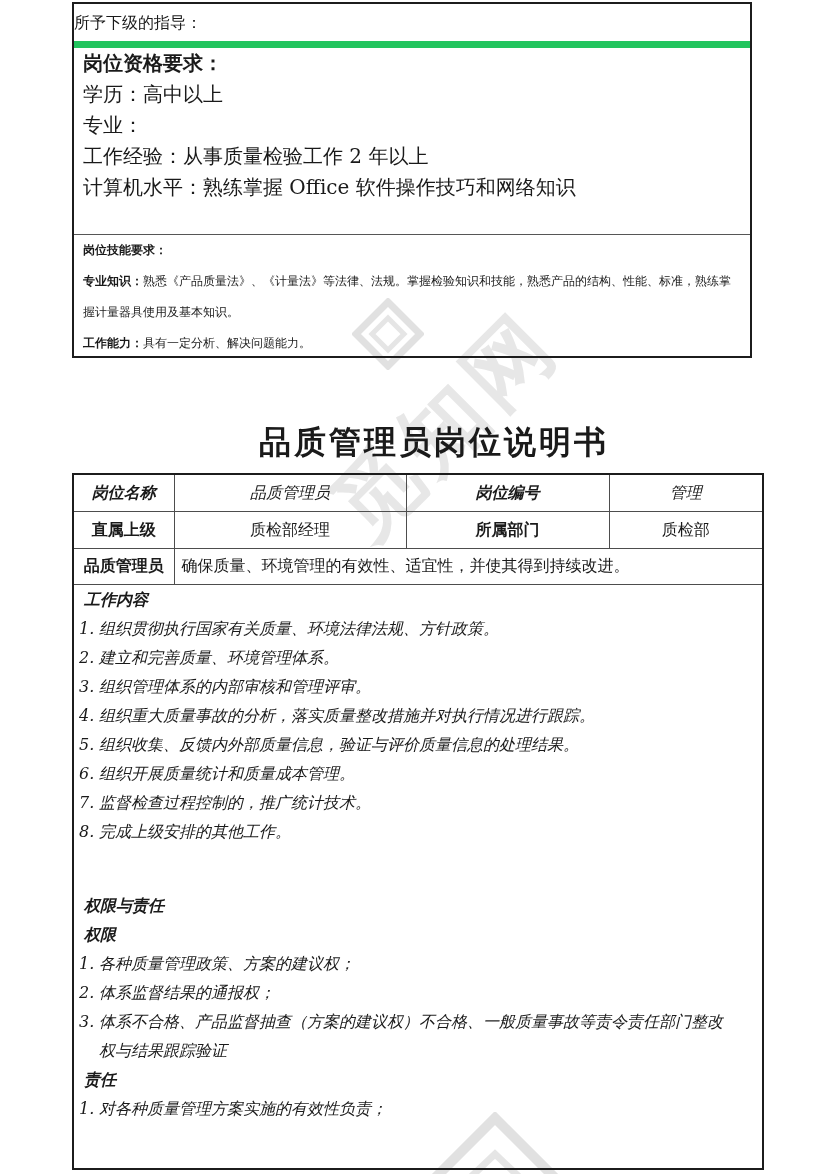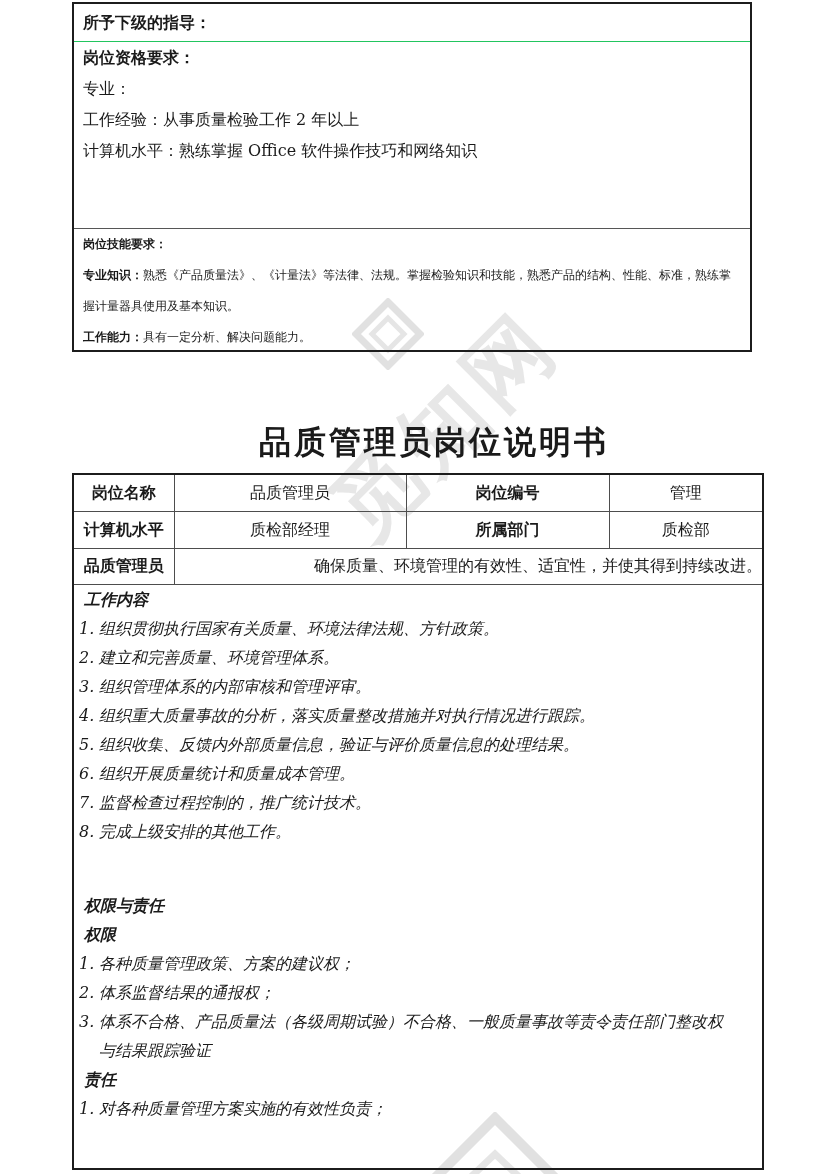--- a/index.html
+++ b/index.html
@@ -9,37 +9,37 @@
   }
   
   .wm{position:absolute;z-index:0;pointer-events:none;}
   .wm-text{
     left:293px;top:383px;width:304px;height:84px;text-align:center;
     transform:rotate(-45deg);font-size:84px;line-height:84px;font-weight:700;
     letter-spacing:8px;color:rgba(135,135,135,0.20);white-space:nowrap;
   }
   
   .t1{position:absolute;left:72px;top:2px;width:676px;border:2px solid #1c1c1c;z-index:1;background:transparent;}
-  .t1 .r1{height:37px;line-height:37px;border-bottom:1px solid #22c55e;padding-left:9px;font-weight:700;font-size:16px;}
-  .t1 .r2{height:186px;border-bottom:1px solid #565656;padding-left:9px;font-size:16px;line-height:31px;}
+  .t1 .r1{height:37px;line-height:37px;border-bottom:7px solid #22c55e;font-weight:400;font-size:16px;}
+  .t1 .r2{height:186px;border-bottom:1px solid #565656;padding-left:9px;font-size:20px;line-height:31px;}
   .t1 .r3{height:121px;padding:0 10px 0 9px;font-size:12px;line-height:31px;}
   .t1 b{font-weight:700;}
   
   .doc-title{
     position:absolute;left:0;top:422px;width:830px;text-align:center;z-index:1;
     font-size:32px;line-height:40px;font-weight:700;letter-spacing:3px;margin-left:19px;
   }
   
   .t2wrap{position:absolute;left:72px;top:473px;z-index:1;}
   table.t2{border-collapse:collapse;table-layout:fixed;width:690px;border:2px solid #1c1c1c;}
   table.t2 td{border:1px solid #4d4d4d;font-size:16px;padding:0;overflow:hidden;}
   .t2 .lbl{font-weight:700;text-align:center;}
   .t2 .val{text-align:center;}
-  .t2 .purpose{text-align:right;}
-  .t2 .r-top td{height:36px;}
+  .t2 .purpose{text-align:left;padding-left:7px;}
+  .t2 .r-top td{height:36px;font-style:italic;}
   .t2 .r-mid td{height:36px;}
   .t2 .r-pur td{height:35px;}
   .t2 .r-big td{height:583px;vertical-align:top;font-style:italic;}
   .bc{line-height:29px;padding:0 10px 0 5px;}
   .bc .hd{font-weight:700;}
   .li{display:flex;}
   .li .n{flex:0 0 20px;}
   .li .t{flex:1;}
   .li .t.narrow{max-width:628px;}
   .mt-a{margin-top:45px;}
@@ -57,20 +57,21 @@
   <div class="wm wm-text">觅知网</div>
   <svg class="wm" style="left:415px;top:1112px;" width="160" height="160" viewBox="0 0 160 160">
     <polygon points="80,6 154,80 80,154 6,80" fill="none" stroke="rgba(135,135,135,0.25)" stroke-width="10"></polygon>
     <polygon points="80,42 120,80 80,118 40,80" fill="none" stroke="rgba(135,135,135,0.22)" stroke-width="7"></polygon>
   </svg>
 
   <div class="t1">
     <div class="r1">所予下级的指导：</div>
     <div class="r2">
       <div class="hd" style="font-weight:700">岗位资格要求：</div>
+      <div>学历：高中以上</div>
       <div>专业：</div>
       <div>工作经验：从事质量检验工作 2 年以上</div>
       <div>计算机水平：熟练掌握 Office 软件操作技巧和网络知识</div>
     </div>
     <div class="r3">
       <div style="font-weight:700">岗位技能要求：</div>
       <div><b>专业知识：</b><span>熟悉《产品质量法》、《计量法》等法律、法规。掌握检验知识和技能，熟悉产品的结构、性能、标准，熟练掌握计量器具使用及基本知识。</span></div>
       <div><b>工作能力：</b><span>具有一定分析、解决问题能力。</span></div>
     </div>
   </div>
@@ -86,21 +87,21 @@
           <col style="width:154px">
         </colgroup>
       <tbody>
           <tr class="r-top">
         <td class="lbl">岗位名称</td>
         <td class="val">品质管理员</td>
         <td class="lbl">岗位编号</td>
         <td class="val">管理</td>
       </tr>
       <tr class="r-mid">
-        <td class="lbl">计算机水平</td>
+        <td class="lbl">直属上级</td>
         <td class="val">质检部经理</td>
         <td class="lbl">所属部门</td>
         <td class="val">质检部</td>
       </tr>
       <tr class="r-pur">
         <td class="lbl">品质管理员</td>
         <td class="purpose" colspan="3">确保质量、环境管理的有效性、适宜性，并使其得到持续改进。</td>
       </tr>
       <tr class="r-big">
         <td colspan="4">
@@ -146,21 +147,21 @@
             <div class="li">
                   <span class="n">1.</span>
                   <span class="t">各种质量管理政策、方案的建议权；</span>
                 </div>
             <div class="li">
                   <span class="n">2.</span>
                   <span class="t">体系监督结果的通报权；</span>
                 </div>
             <div class="li">
                   <span class="n">3.</span>
-                  <span class="t narrow">体系不合格、产品质量法（各级周期试验）不合格、一般质量事故等责令责任部门整改权与结果跟踪验证</span>
+                  <span class="t narrow">体系不合格、产品监督抽查（方案的建议权）不合格、一般质量事故等责令责任部门整改权与结果跟踪验证</span>
                 </div>
 
             <div class="hd mt-b" style="padding-left:5px">责任</div>
             <div class="li">
                   <span class="n">1.</span>
                   <span class="t">对各种质量管理方案实施的有效性负责；</span>
                 </div>
           </div>
         </td>
       </tr>

